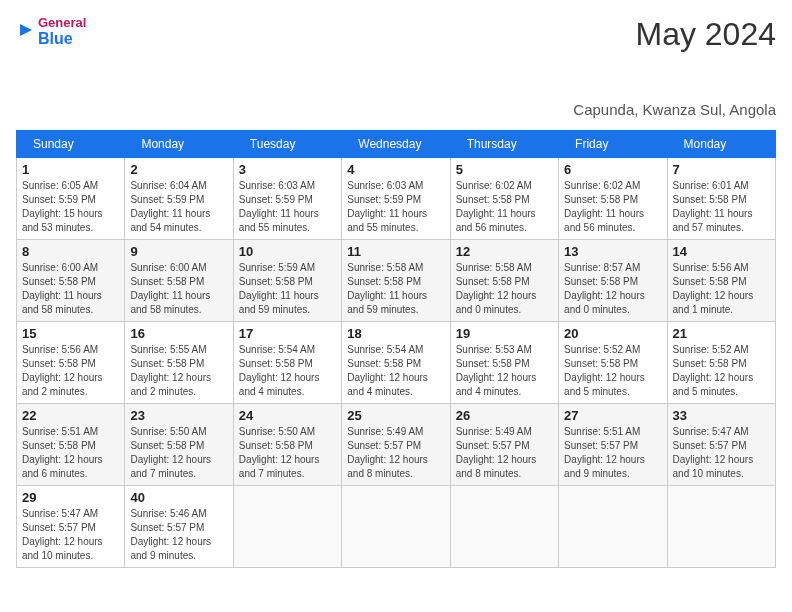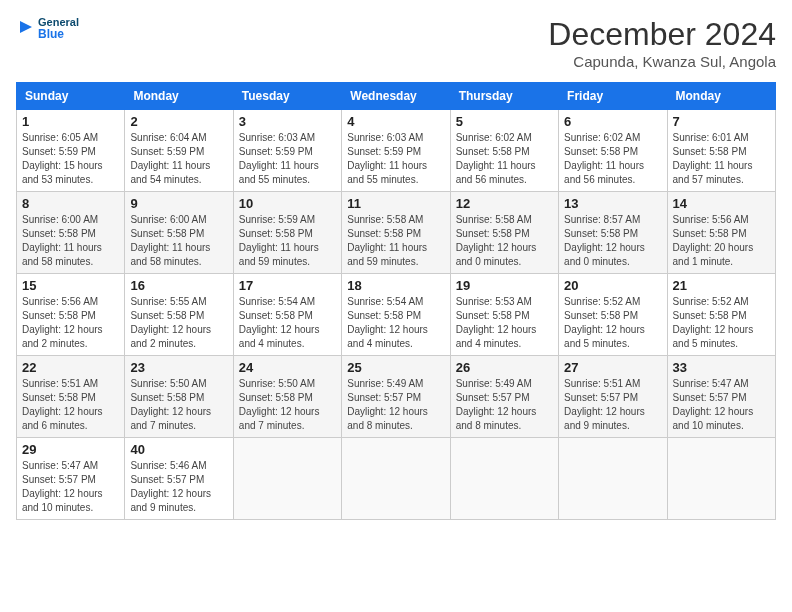--- a/index.html
+++ b/index.html
@@ -26,33 +26,34 @@
     }
     .title-block h1 {
       font-size: 32px;
       font-weight: 300;
       color: #333;
     }
     .title-block h2 {
       font-size: 15px;
       font-weight: normal;
       color: #555;
+      margin-top: 48px;
     }
     .calendar {
       width: 100%;
       border-collapse: collapse;
       font-size: 11px;
     }
     .calendar thead tr th {
       background: #1a73e8;
       color: #fff;
-      padding: 6px 8px;
+      padding: 6px 16px;
       text-align: left;
       font-size: 12px;
-      font-weight: bold;
+      font-weight: normal;
       border: 1px solid #1a73e8;
     }
     .calendar tbody tr td {
       border: 1px solid #ccc;
       padding: 4px 5px;
       vertical-align: top;
       width: calc(100% / 7);
       min-height: 80px;
     }
     .calendar tbody tr td.empty {
@@ -82,27 +83,27 @@
 </head>
 <body>
 
 <div class="header">
   <div class="logo">
   <div style="display:flex;align-items:center;gap:2px;">
     <svg width="20" height="20" viewBox="0 0 20 20">
       <polygon points="4,2 16,8 4,14" fill="#1a73e8"></polygon>
     </svg>
     <div>
-      <div style="font-size:11px;font-weight:bold;color:#0c4a6e;line-height:1.1;">General</div>
-      <div style="font-size:12px;font-weight:bold;color:#1a73e8;line-height:1.1;">Blue</div>
+      <div style="font-size:13px;font-weight:bold;color:#be185d;line-height:1.1;">General</div>
+      <div style="font-size:16px;font-weight:bold;color:#1a73e8;line-height:1.1;">Blue</div>
     </div>
   </div>
 </div>
   <div class="title-block">
-    <h1>December 2024</h1>
+    <h1>May 2024</h1>
     <h2>Capunda, Kwanza Sul, Angola</h2>
   </div>
 </div>
 
 <table class="calendar">
   <thead>
     <tr>
       <th>Sunday</th>
       <th>Monday</th>
       <th>Tuesday</th>
@@ -191,21 +192,21 @@
         <td>
         <div class="cell-day">13</div>
         <div class="cell-info">Sunrise: 8:57 AM</div>
         <div class="cell-info">Sunset: 5:58 PM</div>
         <div class="cell-info">Daylight: 12 hours and 0 minutes.</div>
       </td>
         <td>
         <div class="cell-day">14</div>
         <div class="cell-info">Sunrise: 5:56 AM</div>
         <div class="cell-info">Sunset: 5:58 PM</div>
-        <div class="cell-info">Daylight: 20 hours and 1 minute.</div>
+        <div class="cell-info">Daylight: 12 hours and 1 minute.</div>
       </td>
       </tr>
       <tr>
         <td>
         <div class="cell-day">15</div>
         <div class="cell-info">Sunrise: 5:56 AM</div>
         <div class="cell-info">Sunset: 5:58 PM</div>
         <div class="cell-info">Daylight: 12 hours and 2 minutes.</div>
       </td>
         <td>

